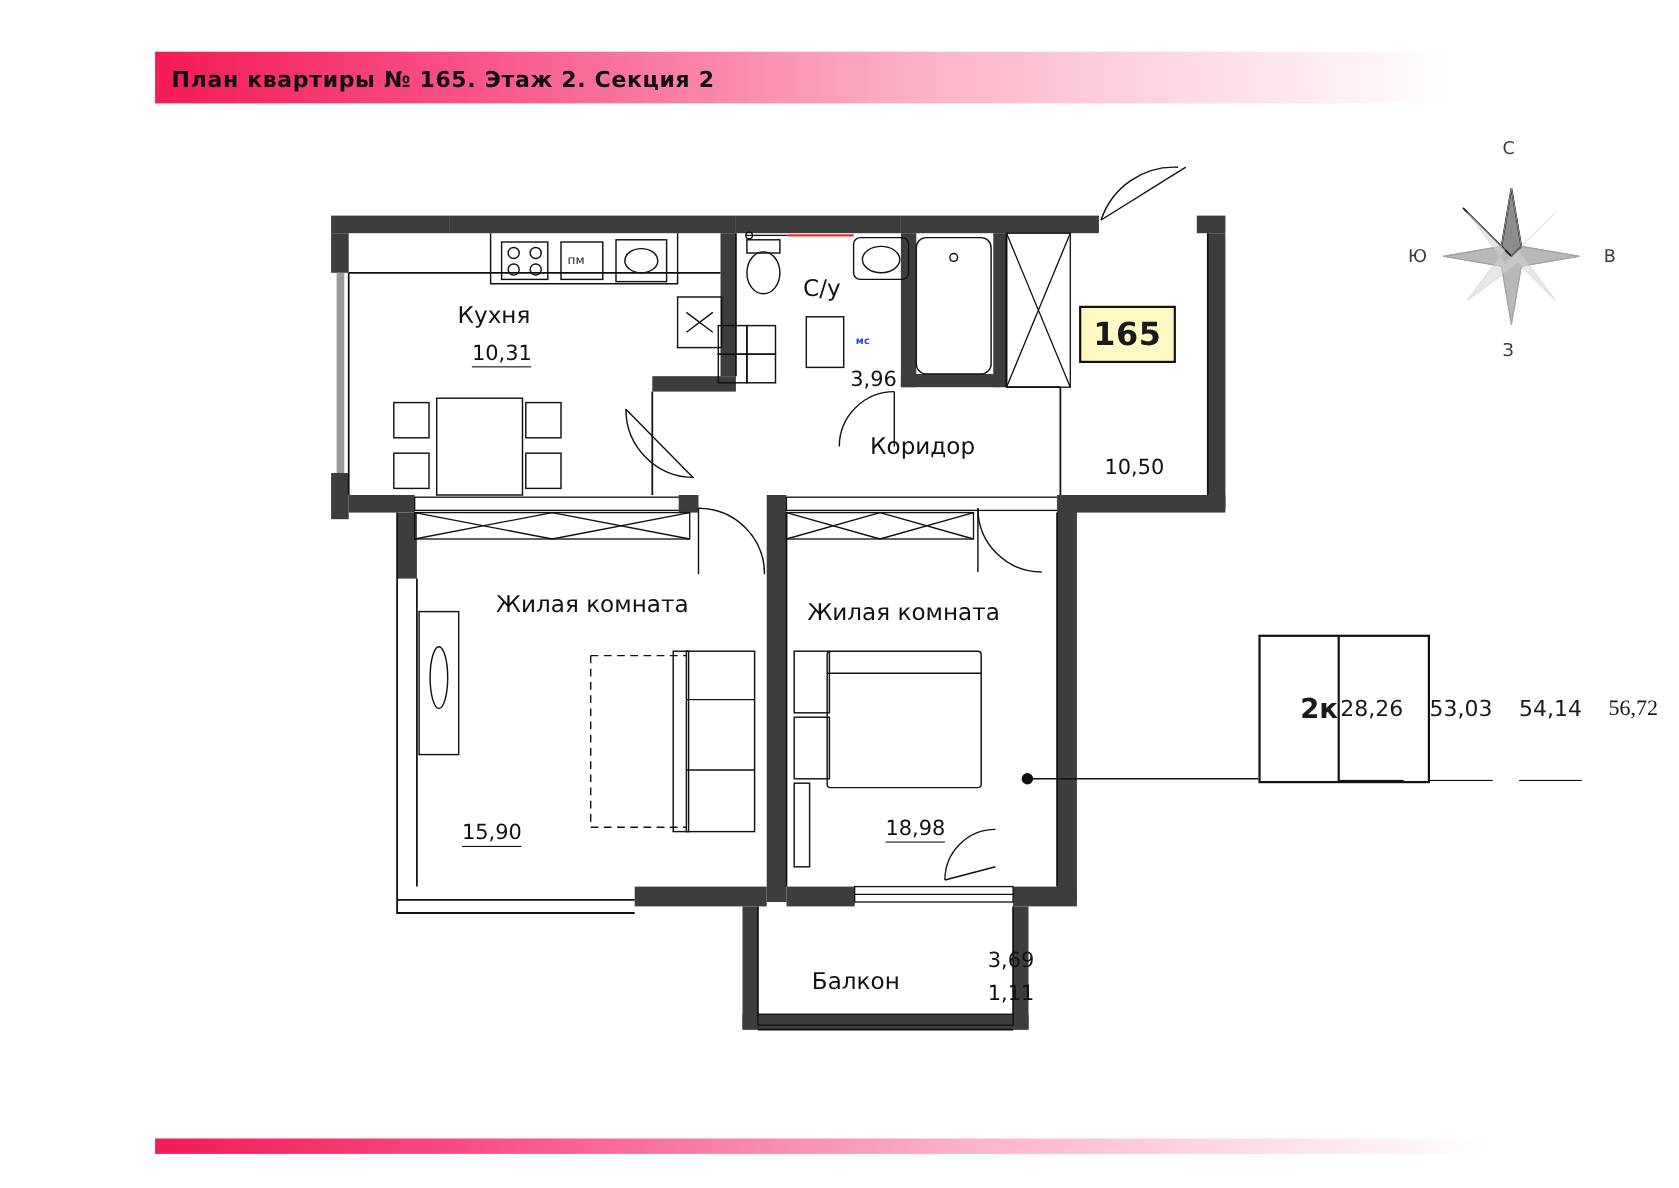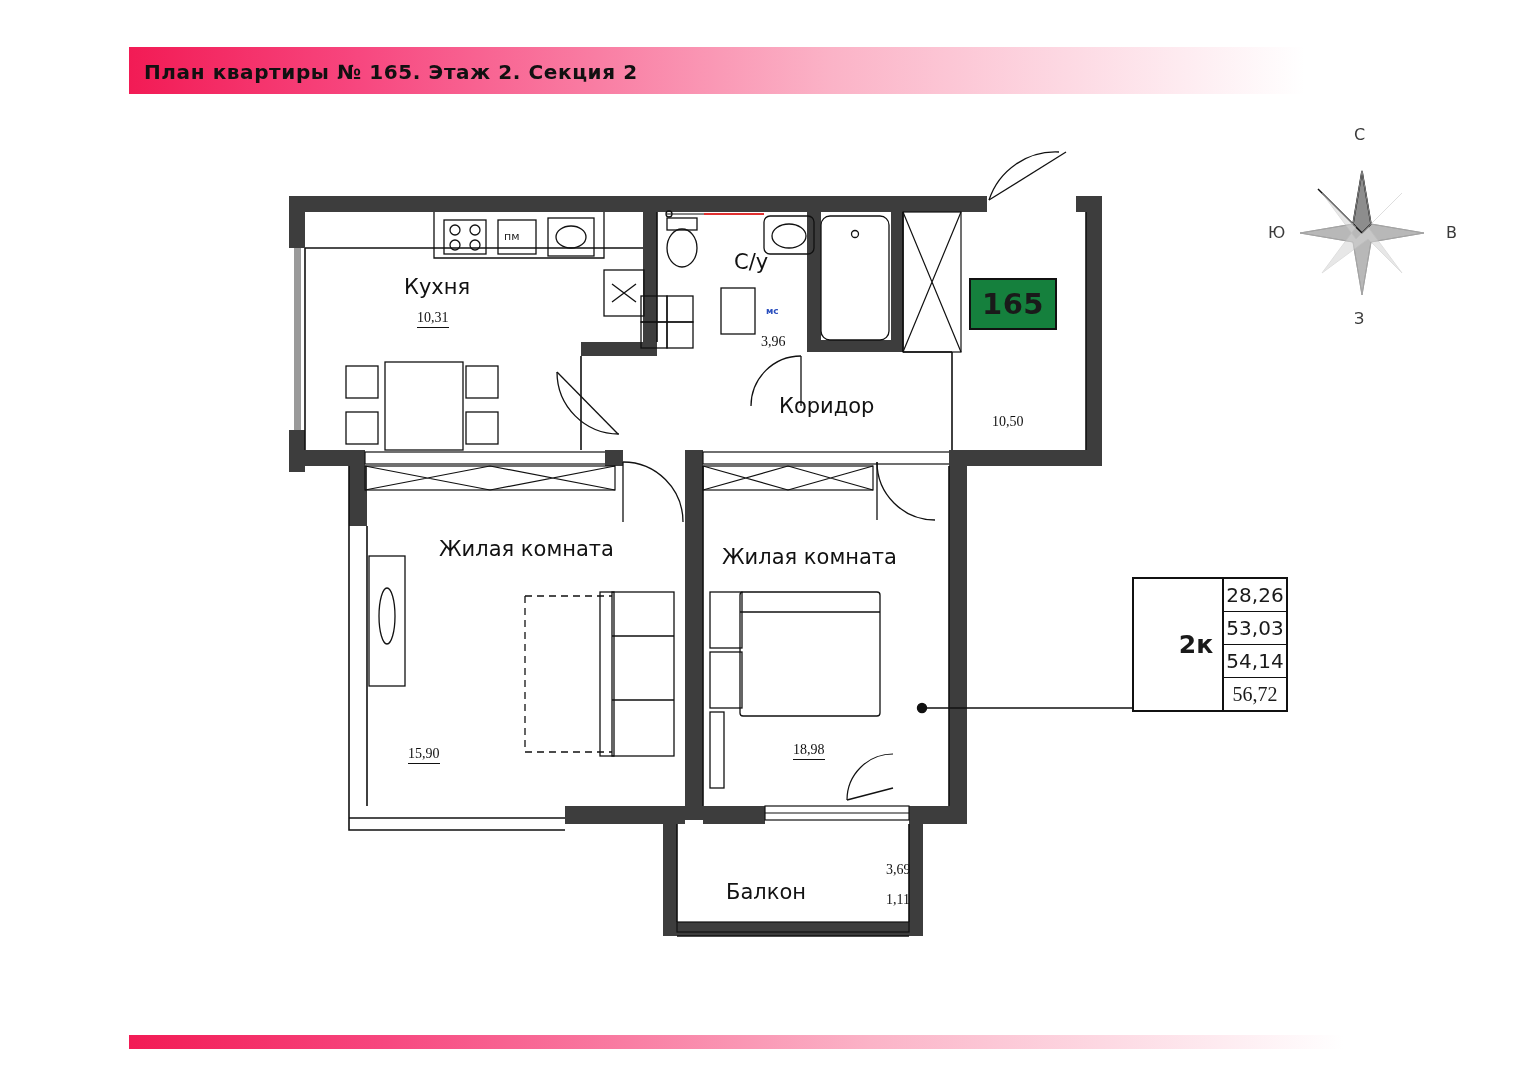--- a/index.html
+++ b/index.html
@@ -2,21 +2,21 @@
 <html><head>
 <meta charset="utf-8">
 <style>
   html,body{margin:0;padding:0;}
   body{
     width:1526px;height:1080px;position:relative;overflow:hidden;
     background:#ffffff;
     font-family:"DejaVu Sans", sans-serif;
     color:#1a1a1a;
   }
-  .plan-root{position:absolute;left:4px;top:0;width:1242px;height:1080px;}
+  .plan-root{position:absolute;left:16px;top:0;width:1242px;height:1080px;}
 
   
   .header-bar{
     position:absolute;left:125px;top:47px;width:1278px;height:47px;
     background:linear-gradient(to right,#f2淡0000 0%,#ffffff 100%);
     background:linear-gradient(to right,#f21b55 0%,#f7477f 18%,#fbb3c7 55%,#ffffff 92%);
   }
   .header-title{
     position:absolute;left:140px;top:60px;
     font-family:"DejaVu Sans", sans-serif;
@@ -45,43 +45,43 @@
   .wm-text{
     font-size:27px;font-weight:bold;color:#cfcfcf;letter-spacing:-0.5px;
   }
 
   
   svg.plan{position:absolute;left:0;top:0;width:1526px;height:1080px;}
 
   
   .lbl{position:absolute;white-space:nowrap;font-family:"DejaVu Sans", sans-serif;color:#111;}
   .room-name{font-size:21px;}
-  .room-area{font-size:14px;font-family:Liberation Serif, serif;}
+  .room-area{font-size:19px;}
   .area-underline{border-bottom:1.6px solid #111;padding-bottom:1px;}
 
   
   .apt-box{
     position:absolute;left:965px;top:278px;width:84px;height:48px;
     border:2.6px solid #111;display:flex;align-items:center;justify-content:center;
-    background:#15803d;
+    background:#fef9c3;
   }
   .apt-num{font-size:29px;font-weight:bold;letter-spacing:0.5px;}
 
   
   .summary{
     position:absolute;left:1128px;top:577px;width:152px;height:131px;
     border:2px solid #111;display:flex;background:#fff;
   }
   .summary-left{
     width:52px;display:flex;align-items:center;justify-content:center;
     border-right:2px solid #111;
     padding-left:36px;
   }
   .summary-left span{font-size:25px;font-weight:bold;}
-  .summary-right{flex:1;display:flex;flex-direction:column;}
+  .summary-right{flex:1;display:flex;gap:24px;}
   .summary-right div{
     flex:1;display:flex;align-items:center;justify-content:center;
     font-size:20px;border-bottom:1.6px solid #111;
   }
   .summary-right div:last-child{border-bottom:none;font-family:Liberation Serif, serif;}
 
   
   .compass{position:absolute;left:1262px;top:125px;width:195px;height:205px;}
   .compass .c-lbl{
     position:absolute;font-size:16px;color:#3a3a3a;font-family:"DejaVu Sans", sans-serif;
@@ -296,21 +296,21 @@
         <g stroke="#c4c4c4" stroke-width="1" fill="#d5d5d5">
           <polygon points="-40,-40 -6,-6 -40,40 6,6 40,40 6,-6 40,-40 -6,6" opacity="0.55"></polygon>
         </g>
       </g>
     </g>
   </svg>
 
   <div class="lbl room-name" style="left:400px;top:275px;">Кухня</div>
   <div class="lbl room-area area-underline" style="left:413px;top:310px;">10,31</div>
 
-  <div class="lbl room-name" style="left:714px;top:250px;margin-left:16px;">С/у</div>
+  <div class="lbl room-name" style="left:714px;top:250px;">С/у</div>
   <div class="lbl room-area" style="left:757px;top:298px;margin-top:36px;">3,96</div>
 
   <div class="lbl room-name" style="left:775px;top:394px;">Коридор</div>
   <div class="lbl room-area" style="left:988px;top:414px;">10,50</div>
 
   <div class="lbl room-name" style="left:435px;top:537px;">Жилая комната</div>
   <div class="lbl room-area area-underline" style="left:404px;top:746px;">15,90</div>
 
   <div class="lbl room-name" style="left:718px;top:545px;">Жилая комната</div>
   <div class="lbl room-area area-underline" style="left:789px;top:742px;">18,98</div>

